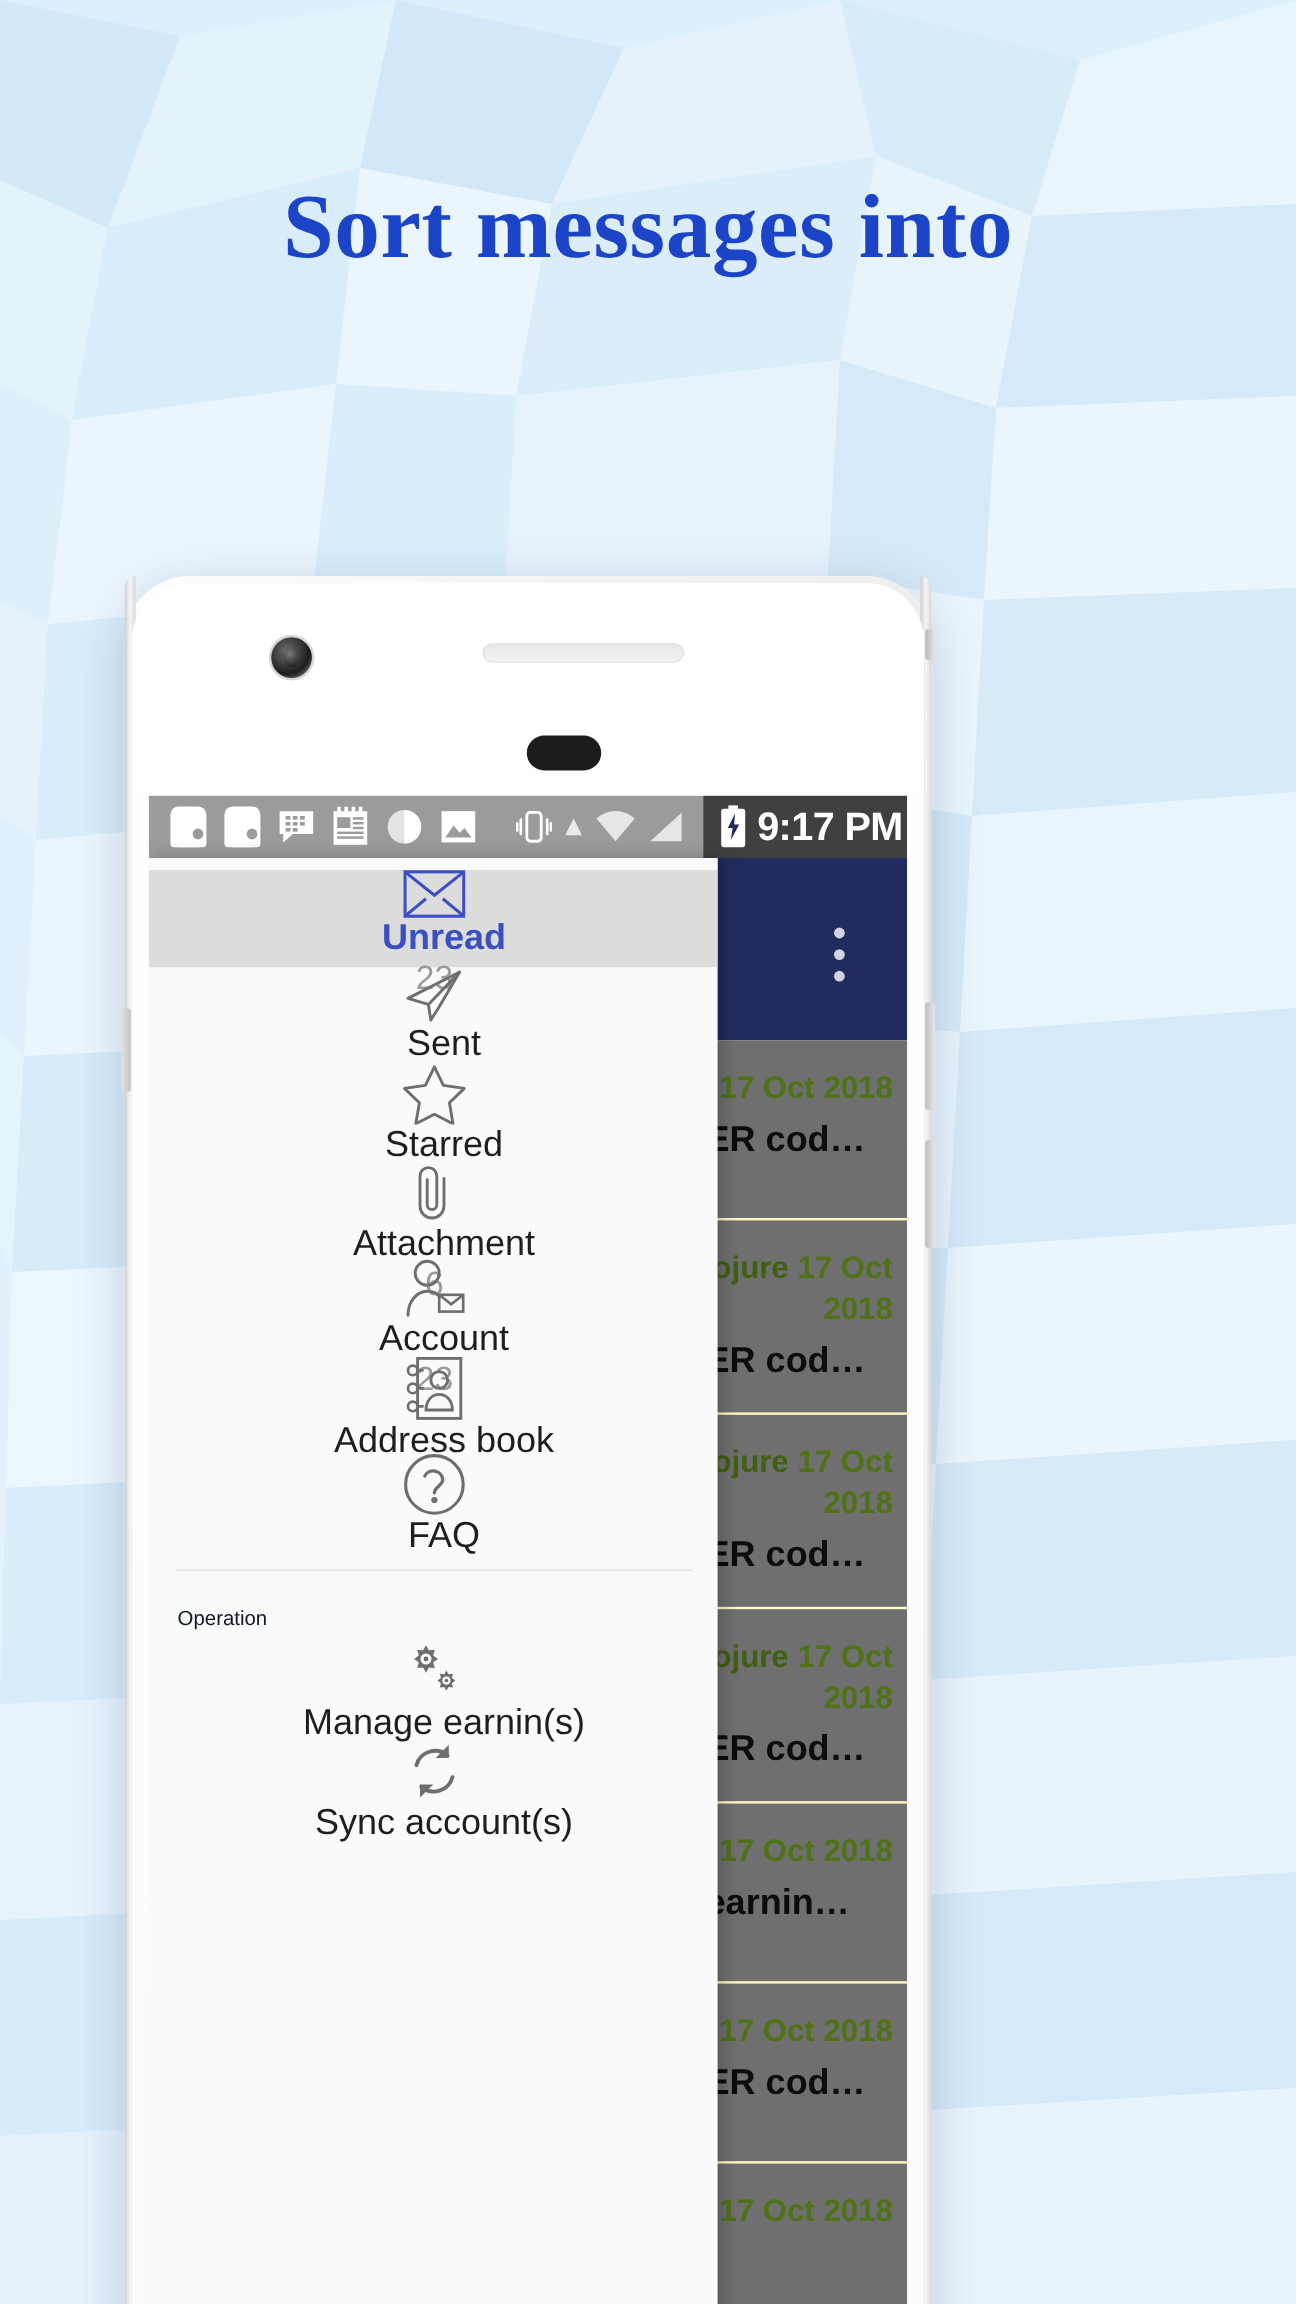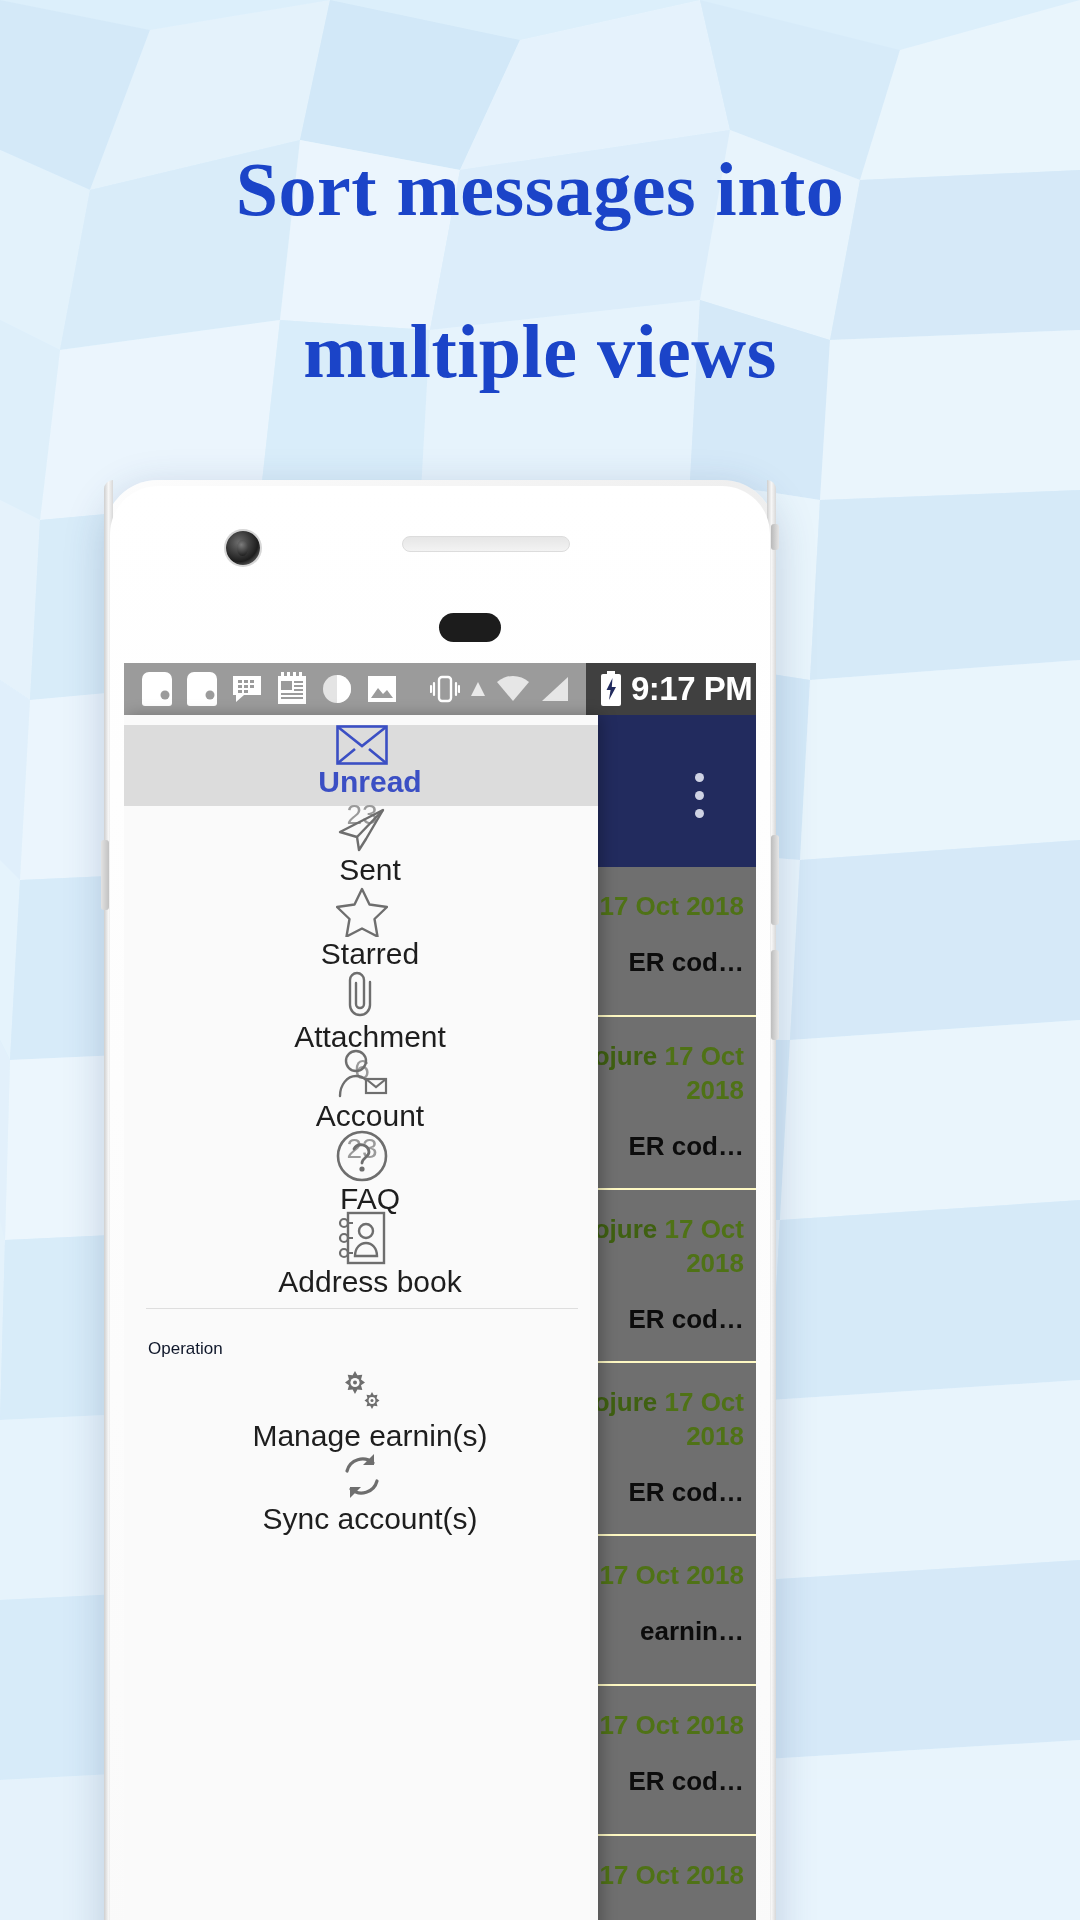--- a/index.html
+++ b/index.html
@@ -154,23 +154,23 @@
   .mail-meta {
     text-align:right;
     font-size:26px; font-weight:bold; color:#4a6a16;
     line-height:34px;
     white-space:normal;
     word-break:break-word;
   }
   .mail-meta .sender { color:#3f6011; }
   .mail-meta .date { color:#4f7216; }
   .mail-subject {
-    margin-top:24px;
-    text-align:right;
-    font-size:26px; font-weight:bold; color:#0c0c0c;
+    margin-top:10px;
+    text-align:left;
+    font-size:30px; font-weight:bold; color:#0c0c0c;
     padding-left:2px;
     white-space:nowrap;
   }
 
   
   .drawer {
     position:absolute; left:0; top:52px; width:474px; bottom:0;
     background:#fafafa;
     box-shadow:4px 0 14px rgba(0,0,0,.26);
     overflow:hidden;
@@ -274,21 +274,20 @@
     <polygon points="0,1780 190,1770 180,1920 0,1920" fill="#e8f4fc"></polygon>
     <polygon points="190,1770 350,1780 340,1920 180,1920" fill="#d7ebf9"></polygon>
     <polygon points="350,1780 620,1760 610,1920 340,1920" fill="#f1f8fe"></polygon>
     <polygon points="620,1760 750,1760 740,1920 610,1920" fill="#dfeffb"></polygon>
     <polygon points="750,1760 1080,1740 1080,1920 740,1920" fill="#ecf6fd"></polygon>
   </g>
 </svg>
 
 <div class="headline">
   <span class="l1">Sort messages into</span>
-  <span class="l2">multiple views</span>
 </div>
 
 <div class="phone">
   <div class="phone-body"></div>
   <div class="phone-edge-l"></div>
   <div class="phone-edge-r"></div>
   <div class="btn-power"></div>
   <div class="btn-vol"></div>
   <div class="btn-vol2"></div>
   <div class="btn-left"></div>
@@ -472,43 +471,43 @@
               <rect x="30" y="30" width="20" height="14" fill="none" stroke="#6e6e6e" stroke-width="2.2"></rect>
               <path d="M30 30l10 8 10-8" fill="none" stroke="#6e6e6e" stroke-width="2.2"></path>
             </svg>
           </span>
           <span class="nav-label">Account</span>
           <span class="nav-count">23</span>
         </div>
 
         <div class="nav-item">
           <span class="nav-ic">
-            <svg width="52" height="52" viewBox="0 0 52 52">
-              <circle cx="26" cy="26" r="24" fill="none" stroke="#6e6e6e" stroke-width="2.6"></circle>
-              <path d="M18 19a8 8 0 0 1 15 3c0 5-7 6-7 11" fill="none" stroke="#6e6e6e" stroke-width="2.8" stroke-linecap="round"></path>
-              <circle cx="26" cy="39" r="2.6" fill="#6e6e6e"></circle>
-            </svg>
-          </span>
-          <span class="nav-label">FAQ</span>
-          <span class="nav-count"></span>
-        </div>
-
-        <div class="nav-item">
-          <span class="nav-ic">
             <svg width="48" height="54" viewBox="0 0 48 54">
               <rect x="10" y="2" width="36" height="50" fill="none" stroke="#6e6e6e" stroke-width="2.4"></rect>
               <circle cx="6" cy="12" r="4" fill="none" stroke="#6e6e6e" stroke-width="2.2"></circle>
               <circle cx="6" cy="27" r="4" fill="none" stroke="#6e6e6e" stroke-width="2.2"></circle>
               <circle cx="6" cy="42" r="4" fill="none" stroke="#6e6e6e" stroke-width="2.2"></circle>
               <path d="M10 12h5M10 27h5M10 42h5" stroke="#6e6e6e" stroke-width="2.2"></path>
               <circle cx="28" cy="20" r="7" fill="none" stroke="#6e6e6e" stroke-width="2.4"></circle>
               <path d="M17 45c0-8 5-13 11-13s11 5 11 13z" fill="none" stroke="#6e6e6e" stroke-width="2.4"></path>
             </svg>
           </span>
           <span class="nav-label">Address book</span>
+          <span class="nav-count"></span>
+        </div>
+
+        <div class="nav-item">
+          <span class="nav-ic">
+            <svg width="52" height="52" viewBox="0 0 52 52">
+              <circle cx="26" cy="26" r="24" fill="none" stroke="#6e6e6e" stroke-width="2.6"></circle>
+              <path d="M18 19a8 8 0 0 1 15 3c0 5-7 6-7 11" fill="none" stroke="#6e6e6e" stroke-width="2.8" stroke-linecap="round"></path>
+              <circle cx="26" cy="39" r="2.6" fill="#6e6e6e"></circle>
+            </svg>
+          </span>
+          <span class="nav-label">FAQ</span>
           <span class="nav-count"></span>
         </div>
 
         <div class="nav-divider"></div>
 
         <div class="section-head">Operation</div>
 
         <div class="nav-item">
           <span class="nav-ic">
             <svg width="54" height="50" viewBox="0 0 54 50">

